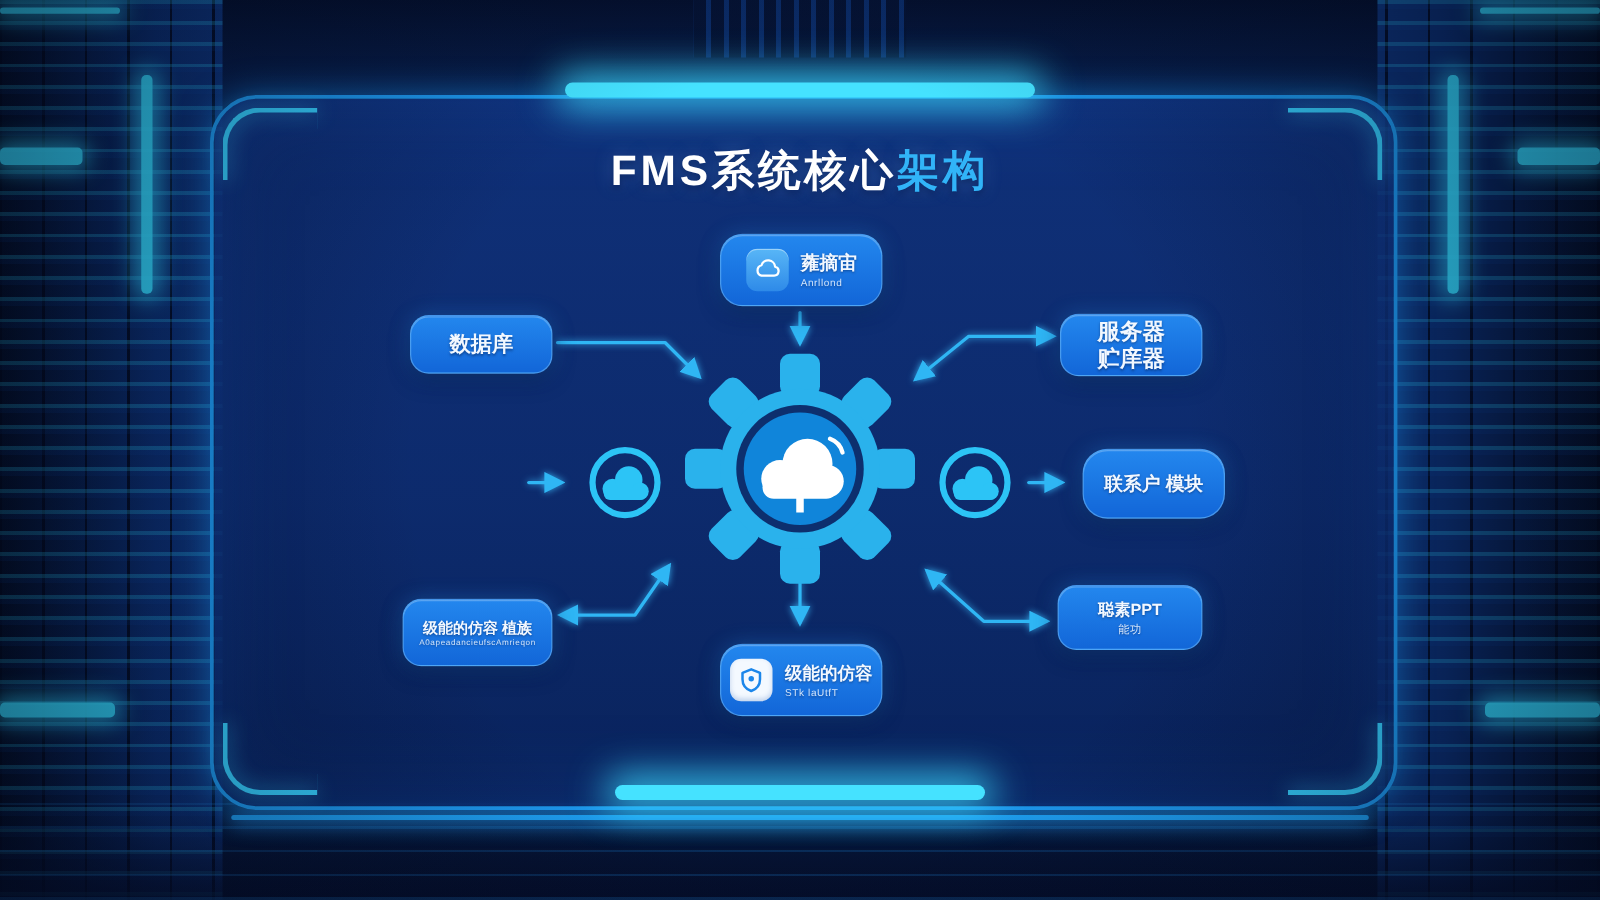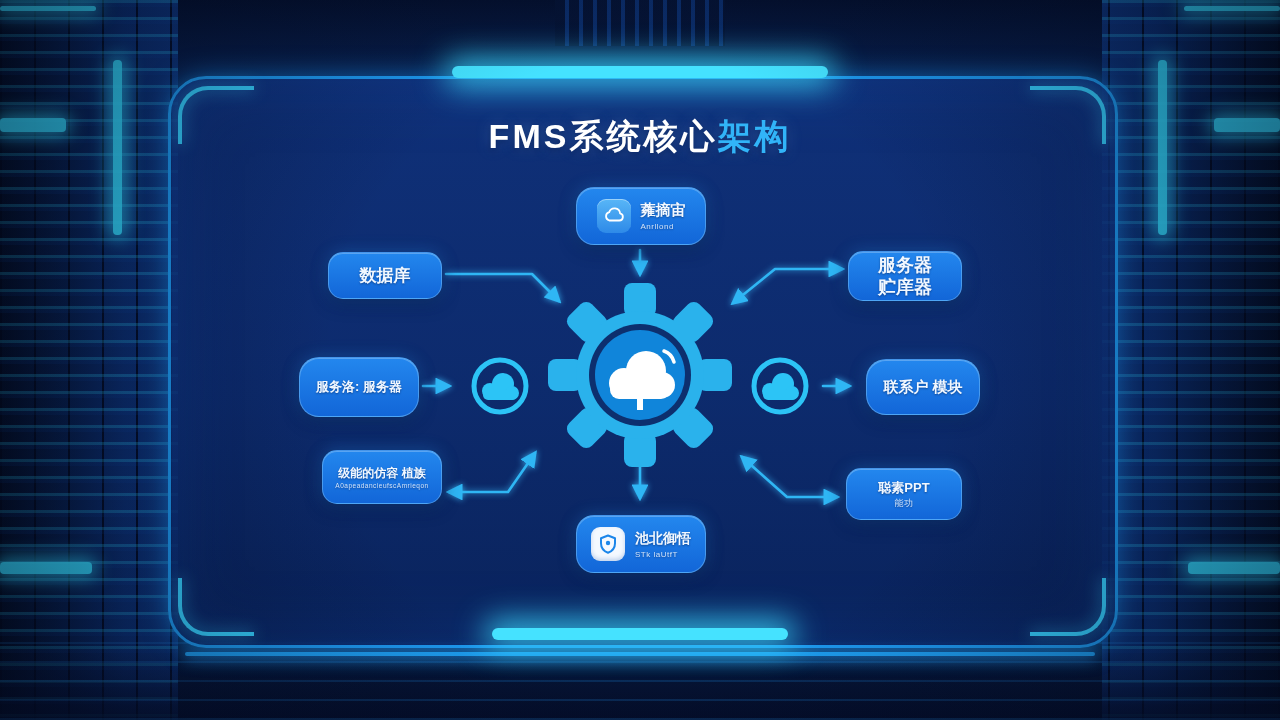--- a/index.html
+++ b/index.html
@@ -172,25 +172,22 @@
     <div class="node-text">
       <span style="font-size:15px">蕹摘宙</span>
       <span class="node-sub" style="font-size:8px">Anrllond</span>
     </div>
   </div>
 
   <div class="node" style="left:328px;top:252px;width:112px;height:45px;font-size:17px">
     <span>数据庠</span>
   </div>
 
-  <div class="node pill" style="left:299px;top:357px;width:118px;height:58px;font-size:13px">
-    <span>服务洛: 服务器</span>
-  </div>
-
-  <div class="node" style="left:322px;top:450px;width:118px;height:52px">
+
+  <div class="node" style="left:322px;top:479px;width:118px;height:52px">
     <span style="font-size:12px">级能的仿容 植族</span>
     <span class="node-sub" style="font-size:6.5px">A0apeadancieufscAmrieqon</span>
   </div>
 
   <div class="node" style="left:848px;top:251px;width:112px;height:48px;font-size:18px;line-height:1.25">
     <span>服务器</span>
     <span>贮庠器</span>
   </div>
 
   <div class="node" style="left:846px;top:468px;width:114px;height:50px">
@@ -203,18 +200,18 @@
   </div>
 
   <div class="node wide" style="left:576px;top:515px;width:128px;height:56px">
     <div class="icon-sq white">
       <svg width="22" height="22" viewBox="0 0 22 22">
         <path d="M11,2.5 l7,2.8 v5 c0,4.8 -3,8 -7,9.5 c-4,-1.5 -7,-4.7 -7,-9.5 v-5 z" fill="none" stroke="#1b86ea" stroke-width="2" stroke-linejoin="round"></path>
         <circle cx="11" cy="10" r="2.2" fill="#1b86ea"></circle>
       </svg>
     </div>
     <div class="node-text">
-      <span style="font-size:14px">池北御悟</span>
+      <span style="font-size:14px">级能的仿容</span>
       <span class="node-sub" style="font-size:8px">STk laUtfT</span>
     </div>
   </div>
 
 </div>
 
 </body></html>

